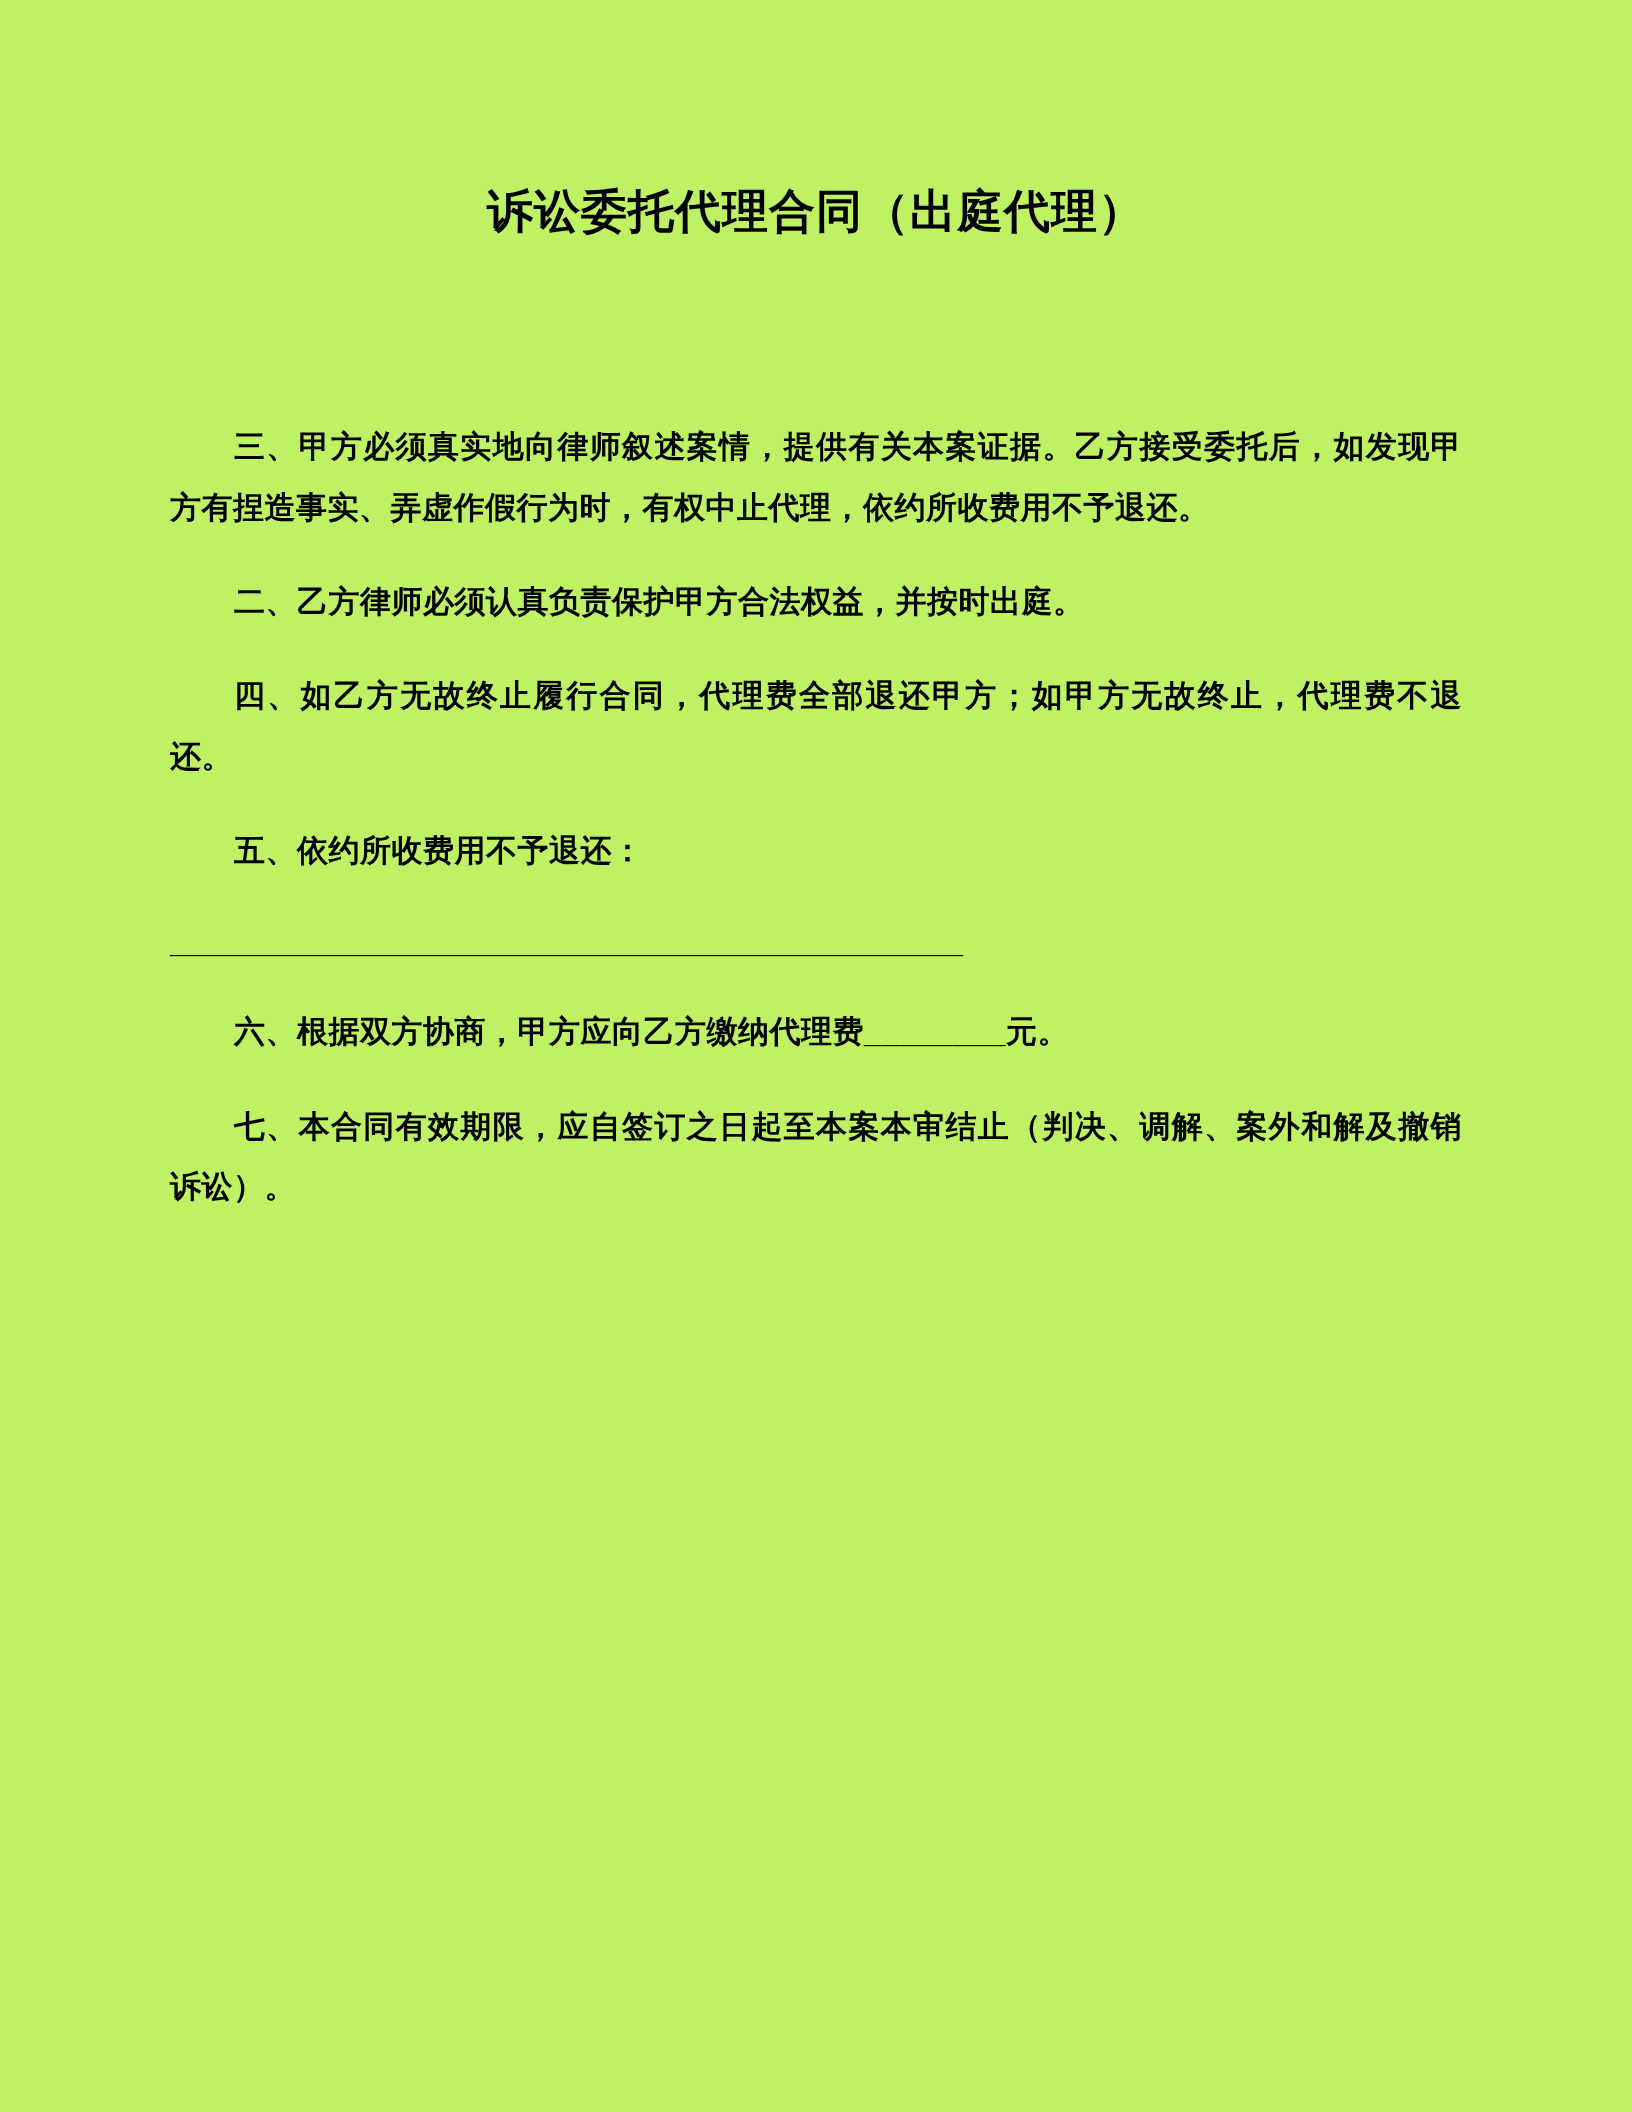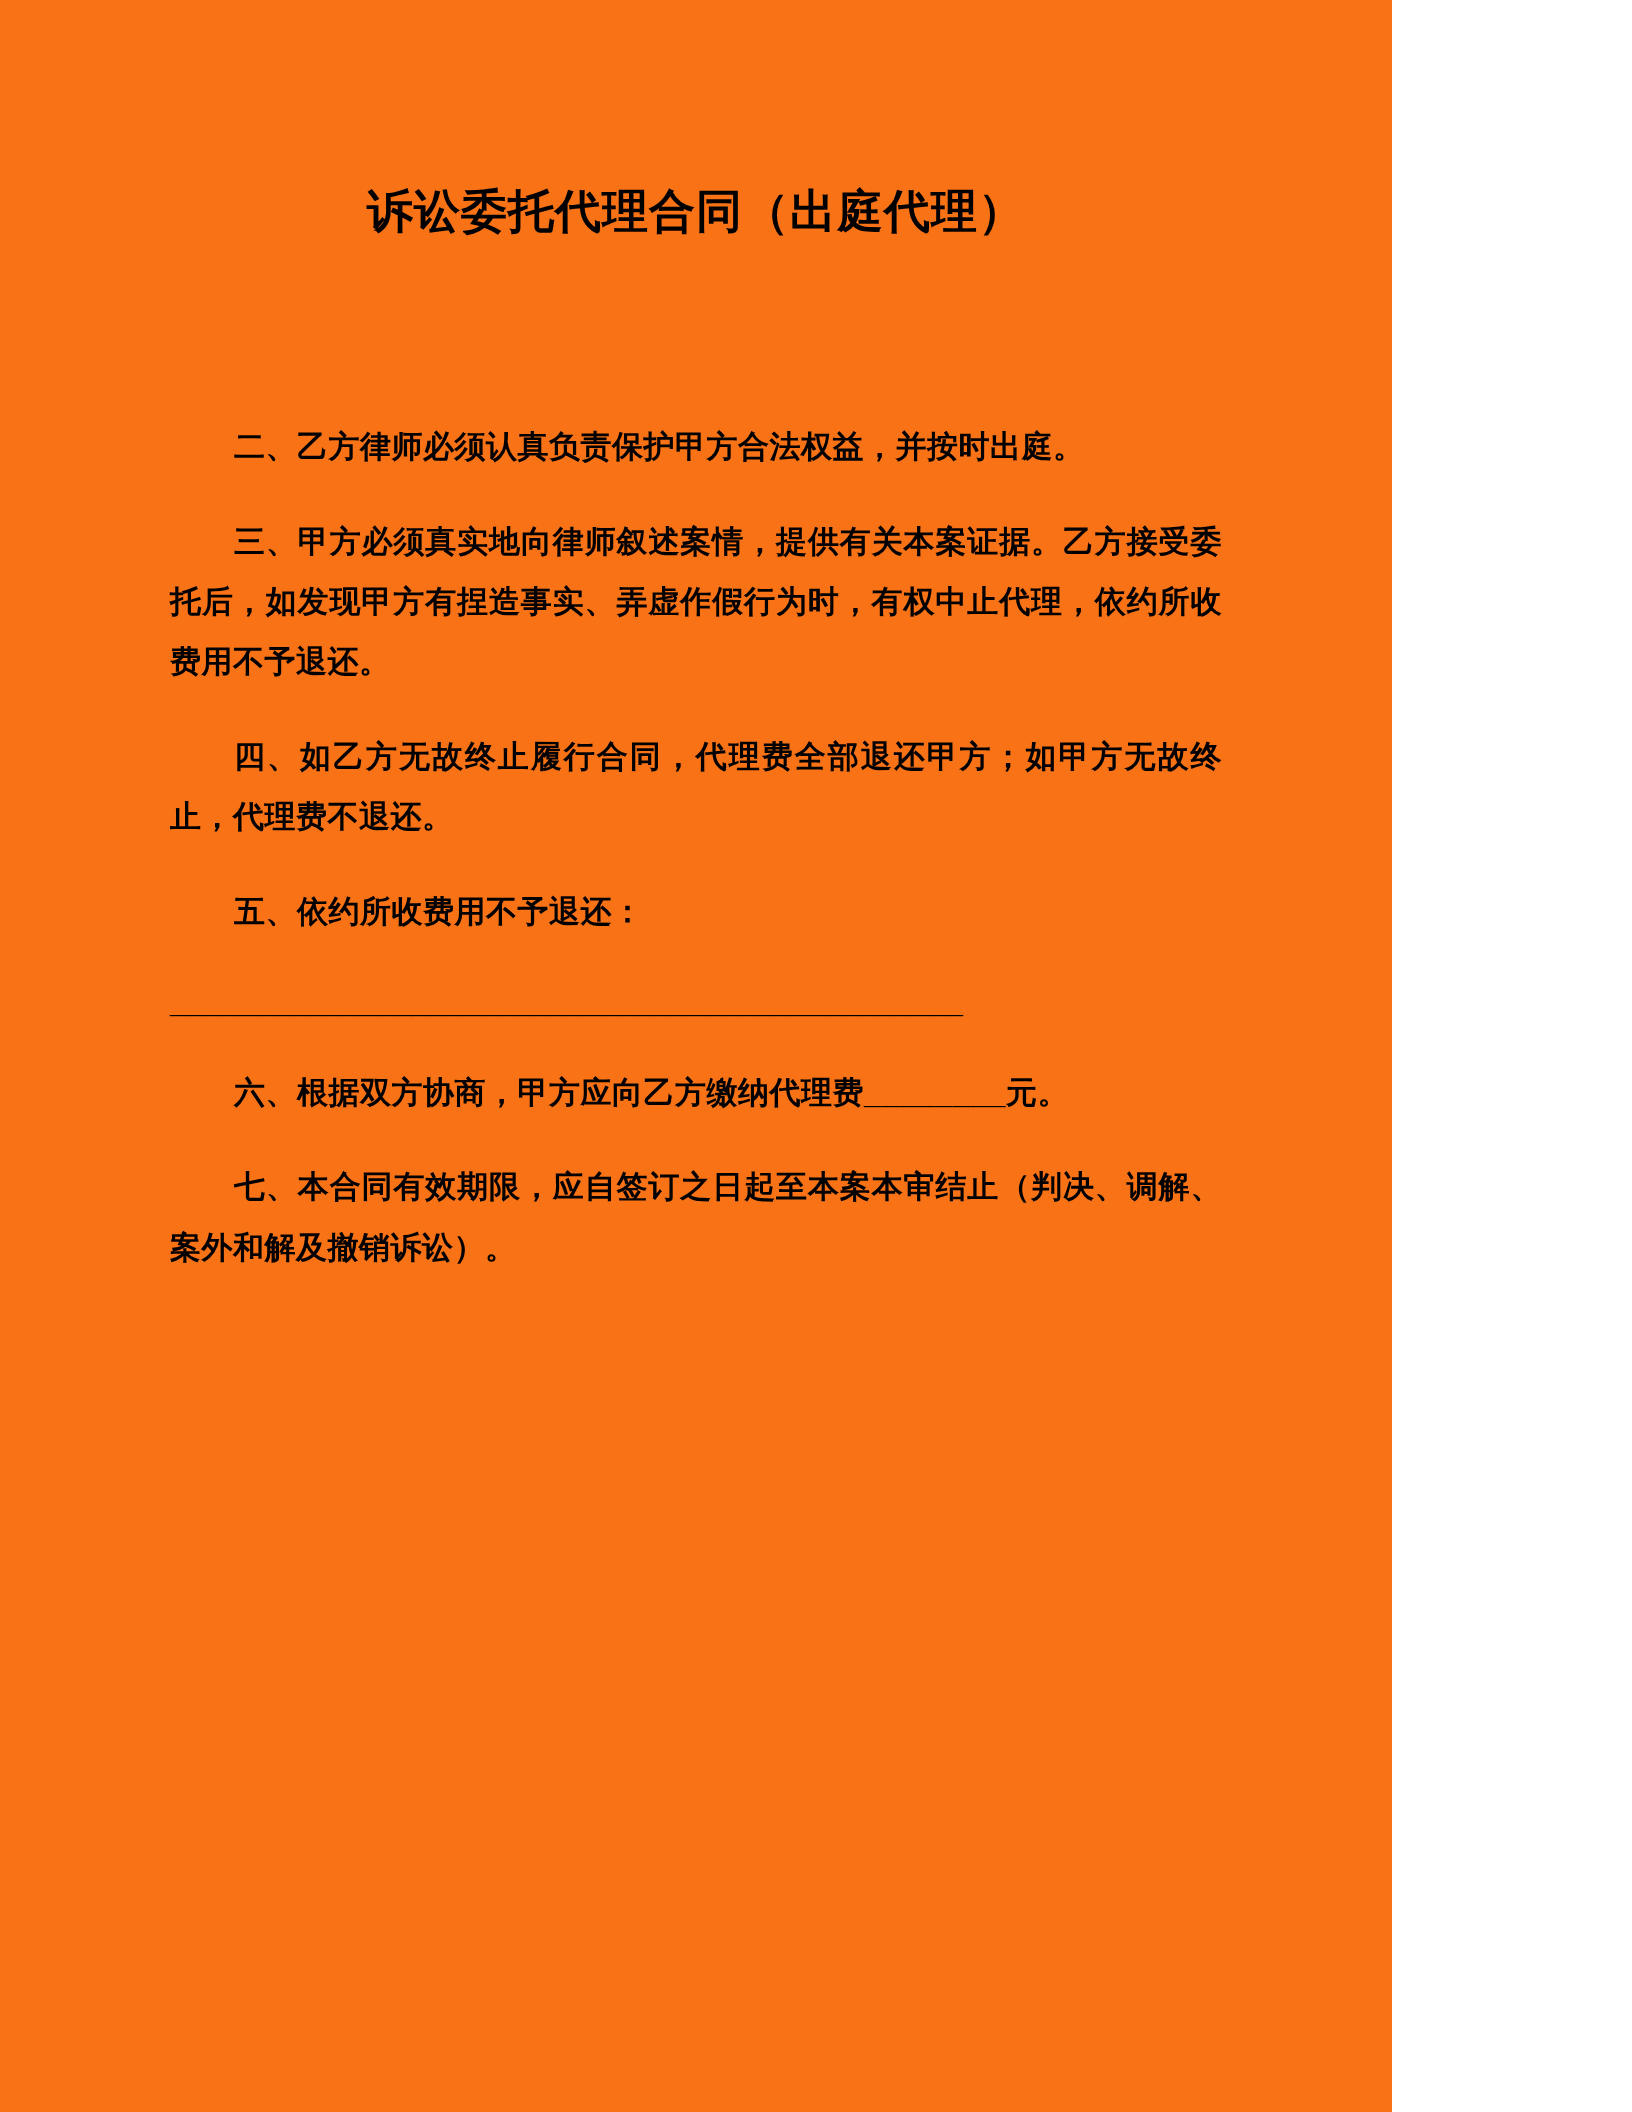--- a/index.html
+++ b/index.html
@@ -8,25 +8,25 @@
     background: #ffffff;
   }
   body {
     width: 1632px;
     min-height: 2112px;
     font-family: "Liberation Sans", "DejaVu Sans", sans-serif;
     color: #000000;
     -webkit-font-smoothing: antialiased;
   }
   .page {
-    width: 1392px;
+    width: 1632px;
     min-height: 2112px;
     box-sizing: border-box;
     padding: 150px 170px 80px 170px;
-    background: #f97316;
+    background: #bef264;
     position: relative;
   }
   .doc-title {
     text-align: center;
     font-size: 46px;
     font-weight: 700;
     letter-spacing: 1px;
     line-height: 1.35;
     margin: 30px 0 0 0;
   }
@@ -59,23 +59,23 @@
 <body>
 
 <div class="page">
 
   <h1 class="doc-title">诉讼委托代理合同（出庭代理）</h1>
 
   <div class="body-block">
 
 
 
+    <p class="para indent">三、甲方必须真实地向律师叙述案情，提供有关本案证据。乙方接受委托后，如发现甲方有捏造事实、弄虚作假行为时，有权中止代理，依约所收费用不予退还。</p>
+
     <p class="para indent">二、乙方律师必须认真负责保护甲方合法权益，并按时出庭。</p>
-
-    <p class="para indent">三、甲方必须真实地向律师叙述案情，提供有关本案证据。乙方接受委托后，如发现甲方有捏造事实、弄虚作假行为时，有权中止代理，依约所收费用不予退还。</p>
 
     <p class="para indent">四、如乙方无故终止履行合同，代理费全部退还甲方；如甲方无故终止，代理费不退还。</p>
 
     <p class="para indent">五、依约所收费用不予退还：</p>
 
     <p class="rule-line">______________________________________________</p>
 
     <p class="para indent">六、根据双方协商，甲方应向乙方缴纳代理费________元。</p>
 
     <p class="para indent">七、本合同有效期限，应自签订之日起至本案本审结止（判决、调解、案外和解及撤销诉讼）。</p>

